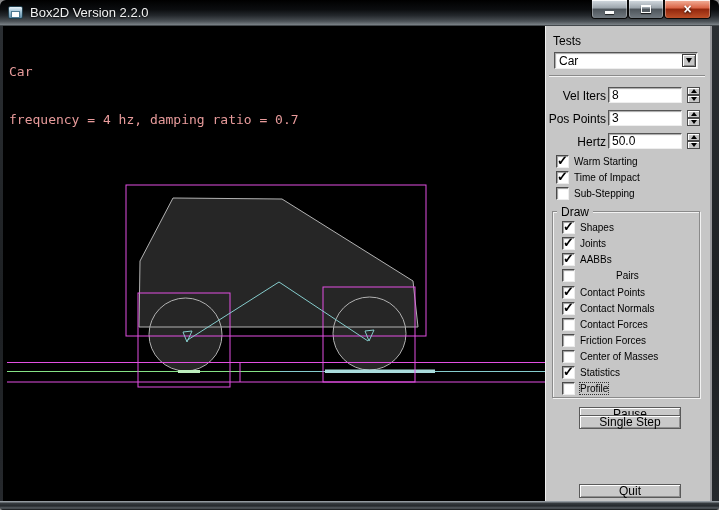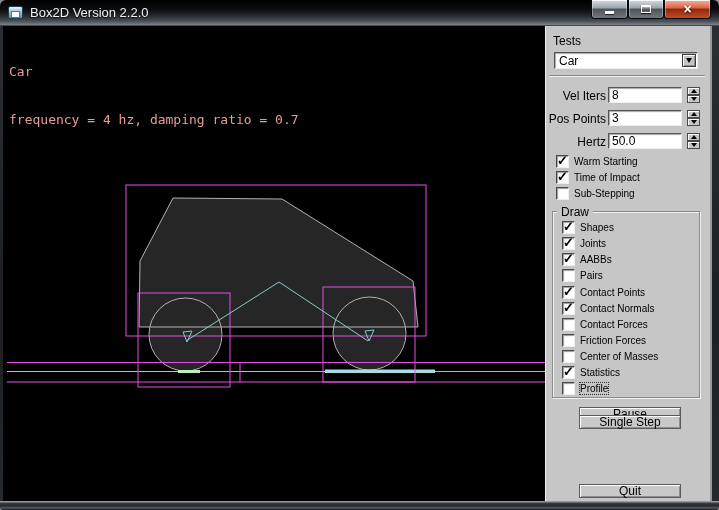--- a/index.html
+++ b/index.html
@@ -201,21 +201,21 @@
             <span class="mark">✓</span>
           </span>
         <span class="chk-label">Joints</span>
       </div>
       <div class="chk-row" style="left:16px;top:227px;">
         <span class="chk">
             <span class="mark">✓</span>
           </span>
         <span class="chk-label">AABBs</span>
       </div>
-      <div class="chk-row" style="left:16px;top:243px;">
+      <div class="chk-row" style="left:16px;top:243px;gap:36px;">
         <span class="chk">
             <span class="mark"></span>
           </span>
         <span class="chk-label">Pairs</span>
       </div>
       <div class="chk-row" style="left:16px;top:260px;">
         <span class="chk">
             <span class="mark">✓</span>
           </span>
         <span class="chk-label">Contact Points</span>

